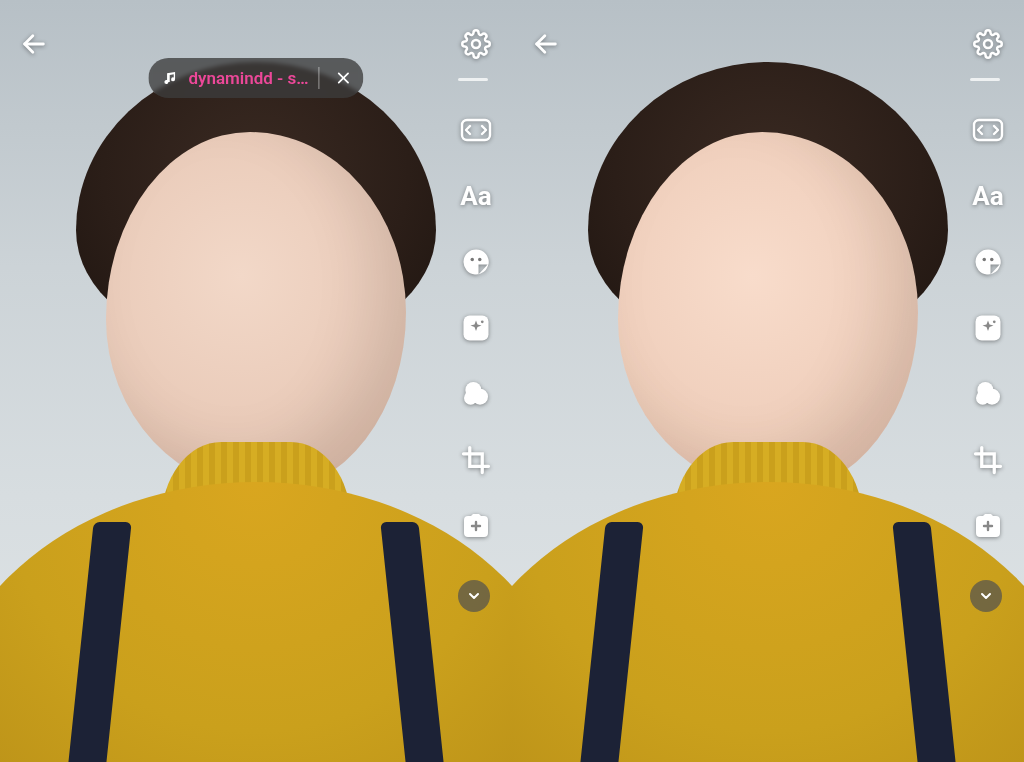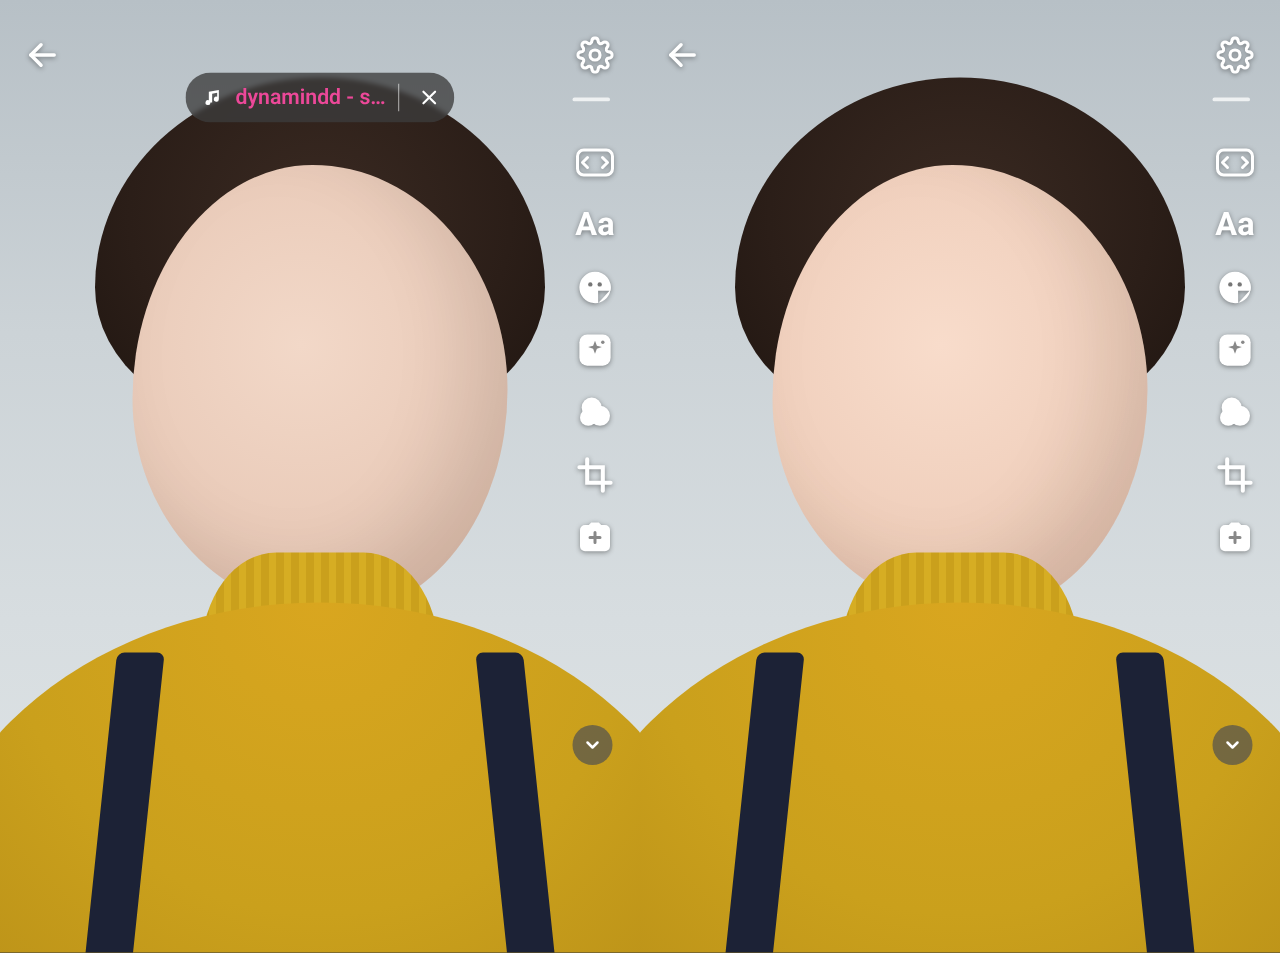--- a/index.html
+++ b/index.html
@@ -166,21 +166,21 @@
     background: rgba(255,255,255,0.75);
     border-radius: 2px;
   }
   .side-tools {
     position: absolute;
     top: 110px;
     right: 16px;
     display: flex;
     flex-direction: column;
     align-items: center;
-    gap: 10px;
+    gap: 26px;
   }
   .tool {
     width: 40px;
     height: 40px;
     display: flex;
     align-items: center;
     justify-content: center;
     color: #fff;
     cursor: pointer;
     filter: drop-shadow(0 1px 2px rgba(0,0,0,0.4));

